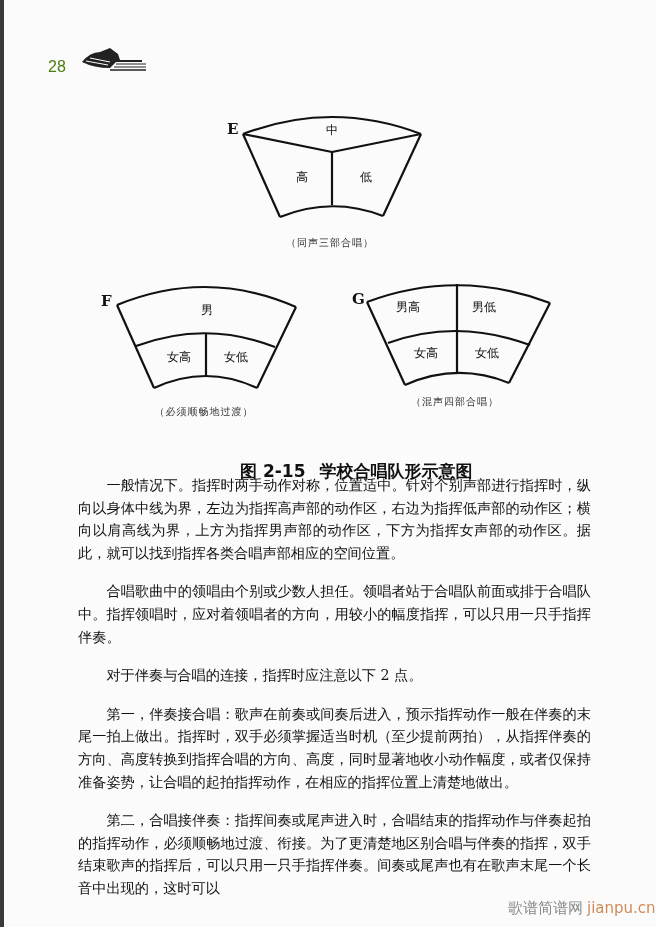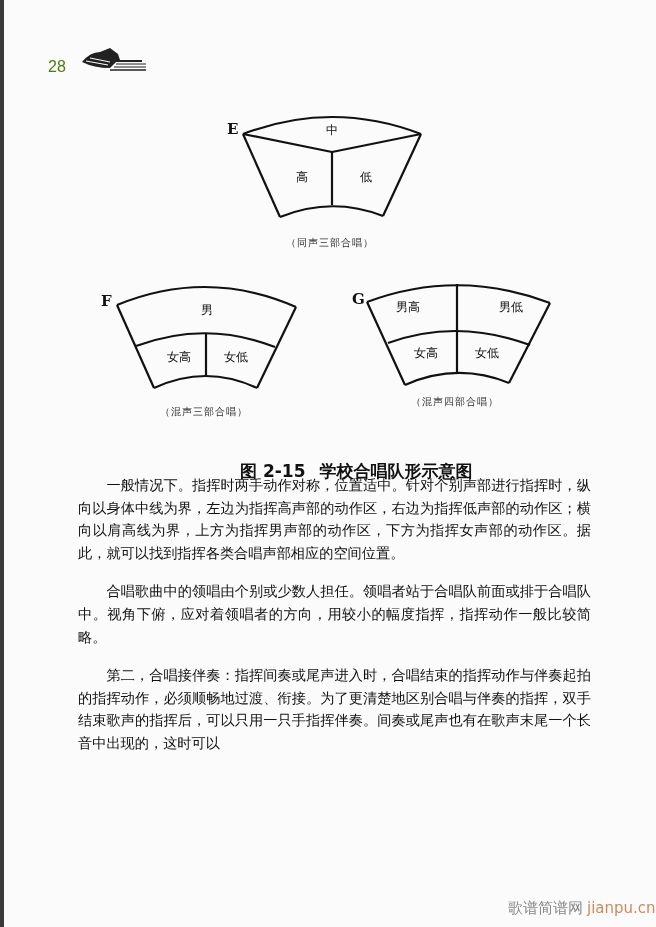--- a/index.html
+++ b/index.html
@@ -76,35 +76,37 @@
   <div class="diagram-letter" style="left:227px;top:120px;">E</div>
   <div class="zone-label" style="left:332px;top:130px;">中</div>
   <div class="zone-label" style="left:302px;top:177px;">高</div>
   <div class="zone-label" style="left:366px;top:177px;">低</div>
   <div class="sub-caption" style="left:330px;top:236px;">（同声三部合唱）</div>
 
   <div class="diagram-letter" style="left:101px;top:292px;">F</div>
   <div class="zone-label" style="left:207px;top:310px;">男</div>
   <div class="zone-label" style="left:179px;top:357px;">女高</div>
   <div class="zone-label" style="left:236px;top:357px;">女低</div>
-  <div class="sub-caption" style="left:204px;top:405px;">（混声三部合唱）</div>
+  <div class="sub-caption" style="left:204px;top:405px;">（必须顺畅地过渡）</div>
 
   <div class="diagram-letter" style="left:352px;top:290px;">G</div>
   <div class="zone-label" style="left:408px;top:307px;">男高</div>
-  <div class="zone-label" style="left:511px;top:307px;">男低</div>
+  <div class="zone-label" style="left:484px;top:307px;">男低</div>
   <div class="zone-label" style="left:426px;top:353px;">女高</div>
   <div class="zone-label" style="left:487px;top:353px;">女低</div>
   <div class="sub-caption" style="left:455px;top:395px;">（混声四部合唱）</div>
 
   <div class="figure-caption">
     <span>图 2-15</span><span class="cap-title">学校合唱队形示意图</span>
   </div>
 </div>
 
 <div class="body-text">
   <p>一般情况下。指挥时两手动作对称，位置适中。针对个别声部进行指挥时，纵向以身体中线为界，左边为指挥高声部的动作区，右边为指挥低声部的动作区；横向以肩高线为界，上方为指挥男声部的动作区，下方为指挥女声部的动作区。据此，就可以找到指挥各类合唱声部相应的空间位置。</p>
-  <p>合唱歌曲中的领唱由个别或少数人担任。领唱者站于合唱队前面或排于合唱队中。视角下俯，应对着领唱者的方向，用较小的幅度指挥，指挥动作一般比较简略。</p>
+  <p>合唱歌曲中的领唱由个别或少数人担任。领唱者站于合唱队前面或排于合唱队中。指挥领唱时，应对着领唱者的方向，用较小的幅度指挥，可以只用一只手指挥伴奏。</p>
+  <p>对于伴奏与合唱的连接，指挥时应注意以下 2 点。</p>
+  <p>第一，伴奏接合唱：歌声在前奏或间奏后进入，预示指挥动作一般在伴奏的末尾一拍上做出。指挥时，双手必须掌握适当时机（至少提前两拍），从指挥伴奏的方向、高度转换到指挥合唱的方向、高度，同时显著地收小动作幅度，或者仅保持准备姿势，让合唱的起拍指挥动作，在相应的指挥位置上清楚地做出。</p>
   <p>第二，合唱接伴奏：指挥间奏或尾声进入时，合唱结束的指挥动作与伴奏起拍的指挥动作，必须顺畅地过渡、衔接。为了更清楚地区别合唱与伴奏的指挥，双手结束歌声的指挥后，可以只用一只手指挥伴奏。间奏或尾声也有在歌声末尾一个长音中出现的，这时可以</p>
 </div>
 
 <div class="watermark">
   <span>歌谱简谱网</span><span class="wm-url">jianpu.cn</span>
 </div>
 
 </body></html>

